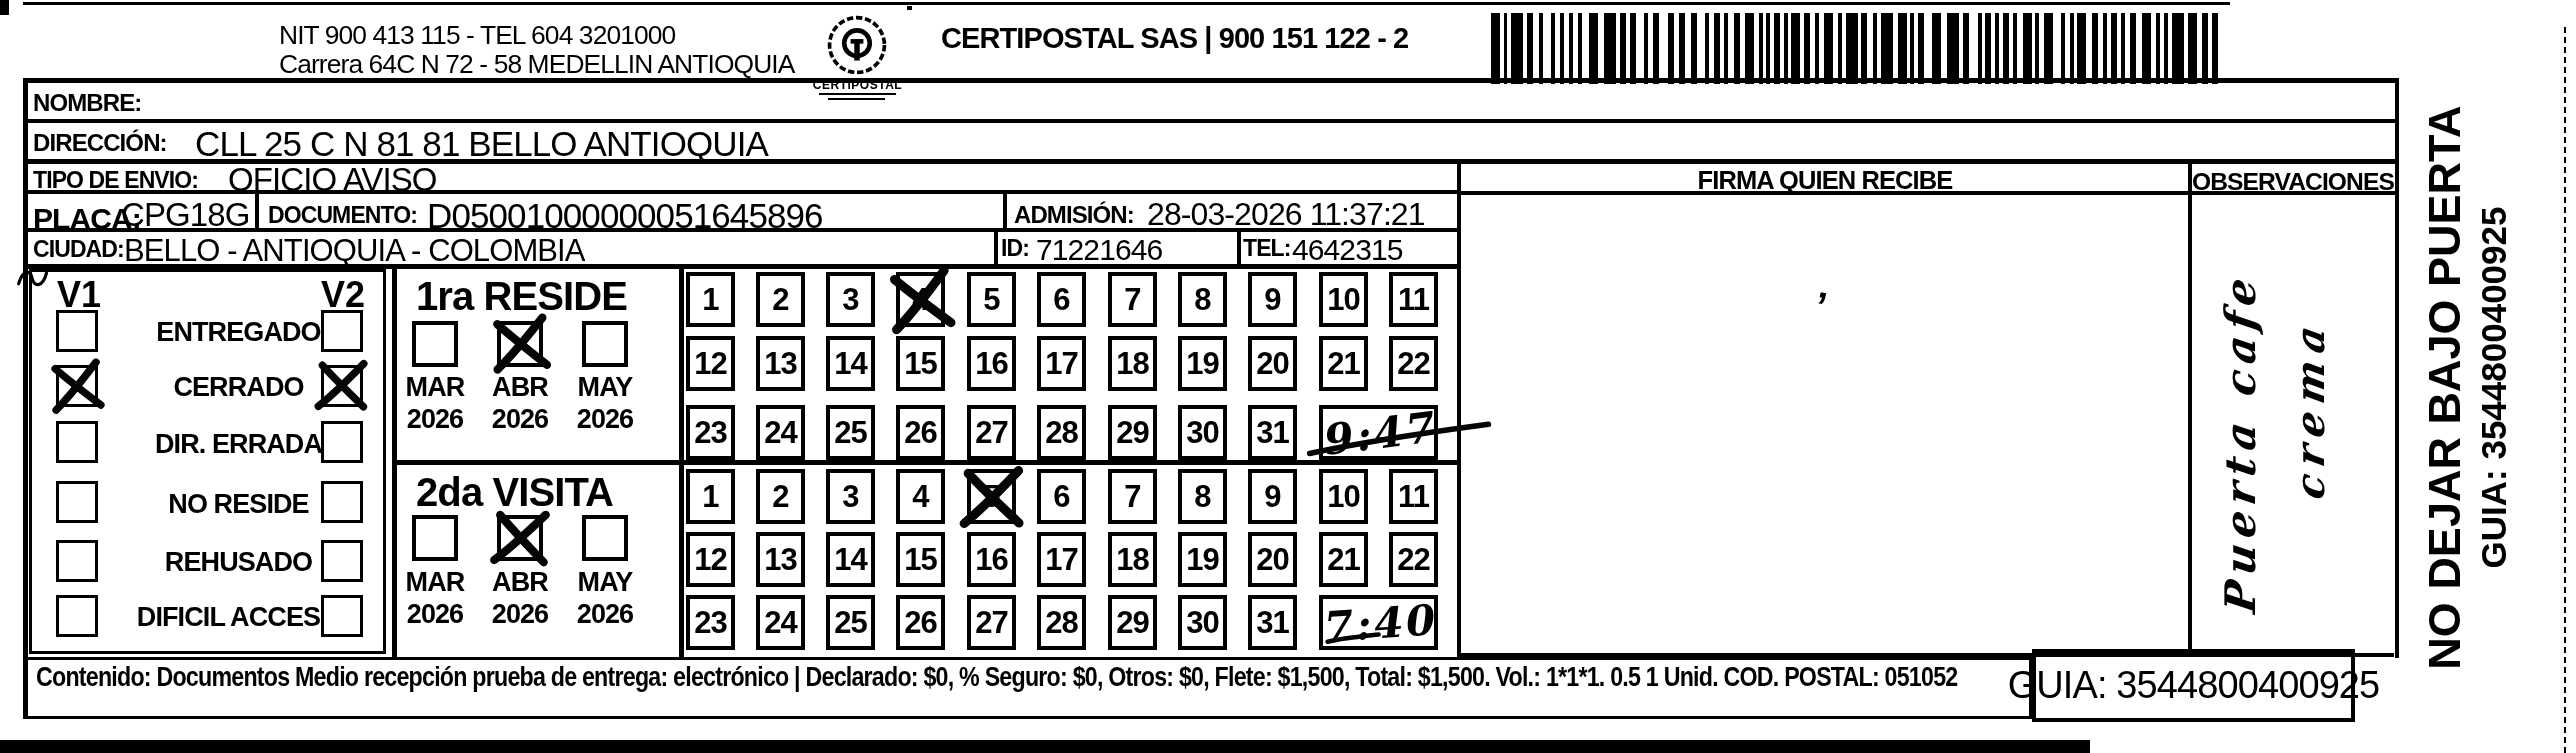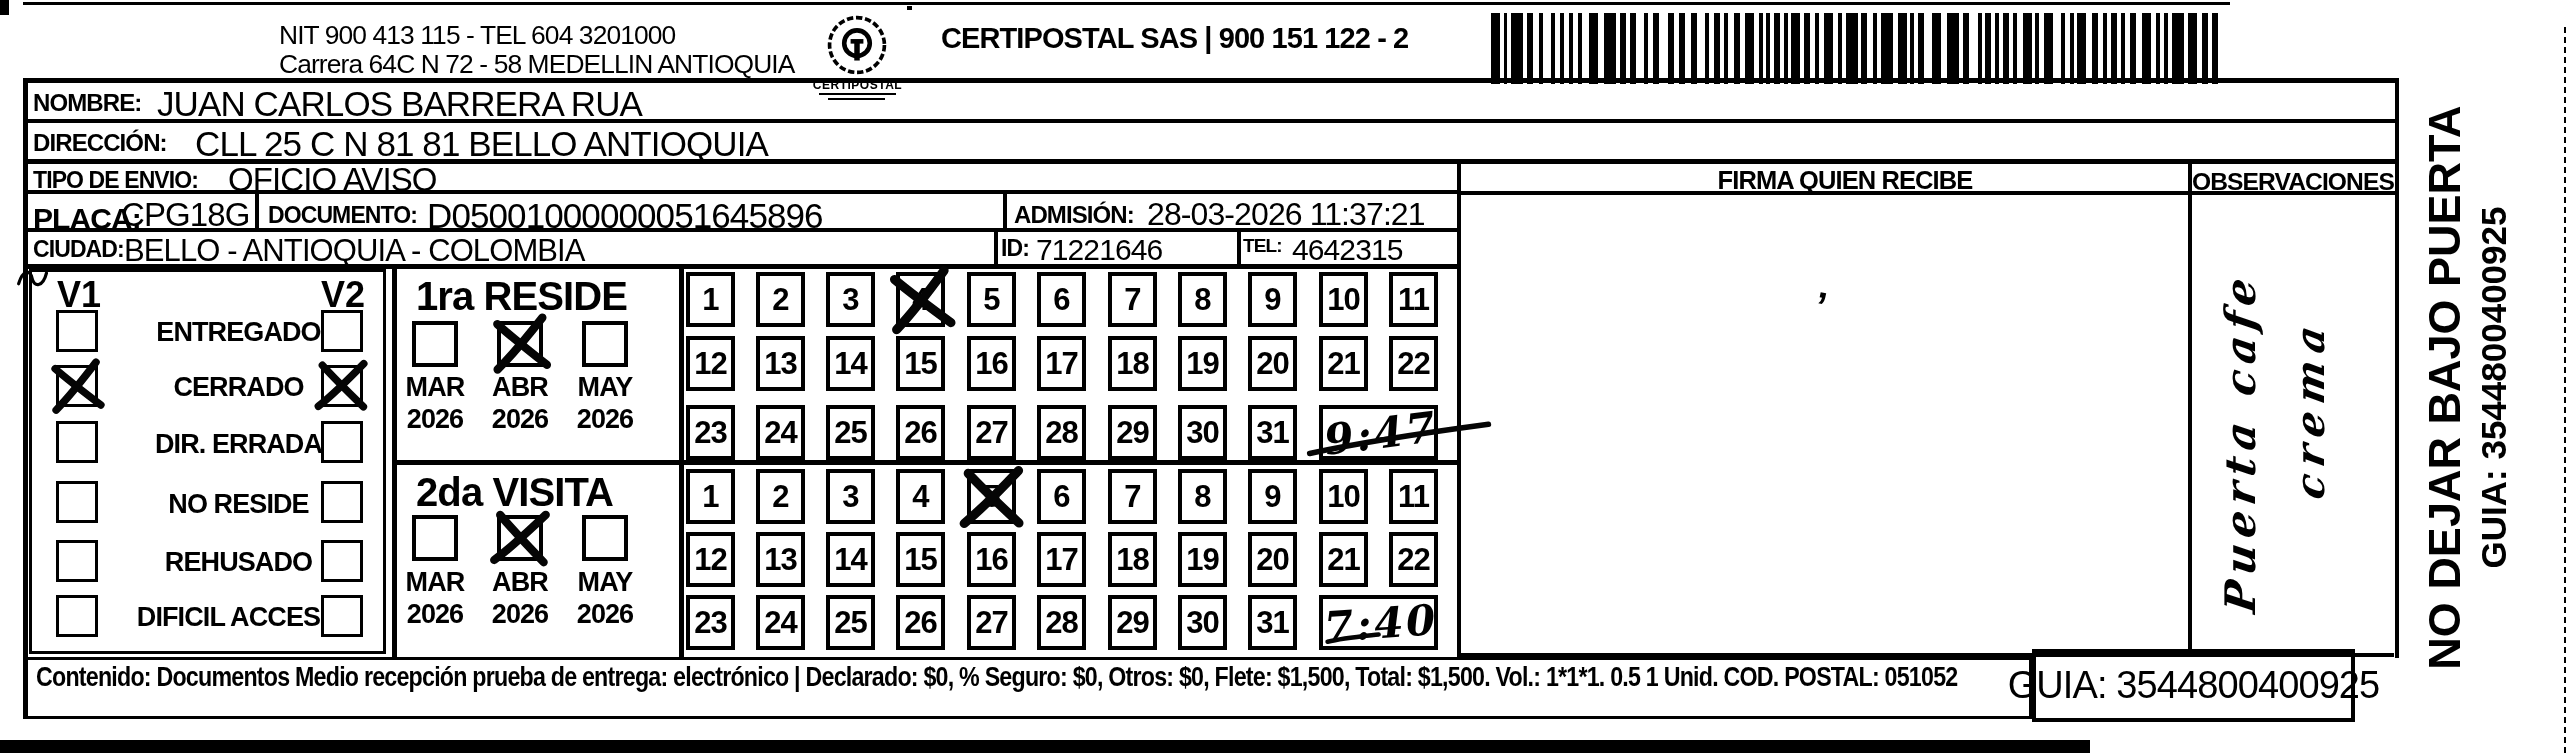--- a/index.html
+++ b/index.html
@@ -110,21 +110,20 @@
       <div style="position: absolute; left: 651px; top: 0px; width: 9px; height: 100%; background: rgb(0, 0, 0);"></div>
       <div style="position: absolute; left: 665px; top: 0px; width: 3.6px; height: 100%; background: rgb(0, 0, 0);"></div>
       <div style="position: absolute; left: 673px; top: 0px; width: 3.6px; height: 100%; background: rgb(0, 0, 0);"></div>
       <div style="position: absolute; left: 681px; top: 0px; width: 12px; height: 100%; background: rgb(0, 0, 0);"></div>
       <div style="position: absolute; left: 697px; top: 0px; width: 9px; height: 100%; background: rgb(0, 0, 0);"></div>
       <div style="position: absolute; left: 711px; top: 0px; width: 6.4px; height: 100%; background: rgb(0, 0, 0);"></div>
       <div style="position: absolute; left: 721px; top: 0px; width: 6.4px; height: 100%; background: rgb(0, 0, 0);"></div>
     </div>
 
   <div class="abs rowlabel" style="left:33px;top:89px;font-size:24px;">NOMBRE:</div>
-  <div class="abs" style="left:157px;top:84px;font-size:35px;letter-spacing:-0.9px;">JUAN CARLOS BARRERA RUA</div>
 
   <div class="abs rowlabel" style="left:33px;top:129px;font-size:24px;">DIRECCIÓN:</div>
   <div class="abs" style="left:195px;top:124px;font-size:35px;letter-spacing:-0.9px;">CLL 25 C  N  81 81 BELLO ANTIOQUIA</div>
 
   <div class="abs rowlabel" style="left:33px;top:167px;font-size:23px;">TIPO DE ENVIO:</div>
   <div class="abs" style="left:228px;top:161px;font-size:33px;letter-spacing:-0.9px;">OFICIO AVISO</div>
 
   <div class="abs rowlabel" style="left:33px;top:202px;font-size:30px;">PLACA:</div>
   <div class="abs" style="left:121px;top:196px;font-size:33px;letter-spacing:-0.9px;">CPG18G</div>
 
@@ -133,24 +132,24 @@
 
   <div class="abs rowlabel" style="left:1014px;top:201px;font-size:24px;">ADMISIÓN:</div>
   <div class="abs" style="left:1147px;top:196px;font-size:32px;letter-spacing:-0.9px;">28-03-2026 11:37:21</div>
 
   <div class="abs rowlabel" style="left:33px;top:236px;font-size:23px;">CIUDAD:</div>
   <div class="abs" style="left:124px;top:233px;font-size:31px;letter-spacing:-0.9px;">BELLO - ANTIOQUIA - COLOMBIA</div>
 
   <div class="abs rowlabel" style="left:1001px;top:235px;font-size:23px;">ID:</div>
   <div class="abs" style="left:1036px;top:233px;font-size:30px;letter-spacing:-0.9px;">71221646</div>
 
-  <div class="abs rowlabel" style="left:1243px;top:235px;font-size:19px;">TEL:</div>
+  <div class="abs rowlabel" style="left:1243px;top:235px;font-size:23px;">TEL:</div>
   <div class="abs" style="left:1292px;top:233px;font-size:30px;letter-spacing:-0.9px;">4642315</div>
 
-  <div class="abs b ctr" style="left:1461px;top:166px;width:728px;font-size:25.5px;letter-spacing:-0.9px;padding-left:20px;">FIRMA QUIEN RECIBE</div>
+  <div class="abs b ctr" style="left:1461px;top:166px;width:728px;font-size:25.5px;letter-spacing:-0.9px;">FIRMA QUIEN RECIBE</div>
   <div class="abs b ctr" style="left:2192px;top:168px;width:202px;font-size:24.6px;letter-spacing:-0.9px;">OBSERVACIONES</div>
 
   <div class="abs" style="left:1461px;top:197px;width:728px;height:456px;"></div>
 
   <div class="abs b" style="left:1815px;top:284px;font-size:40px;transform:rotate(12deg);">’</div>
 
   <div class="boxed" style="left:29px;top:269px;width:357px;height:385px;"></div>
   <div class="abs b" style="left:57px;top:274px;font-size:36px;">V1</div>
   <div class="abs b" style="left:321px;top:274px;font-size:36px;">V2</div>
   <div class="abs" id="status-rows" style="left:29px;top:269px;width:357px;height:385px;">

